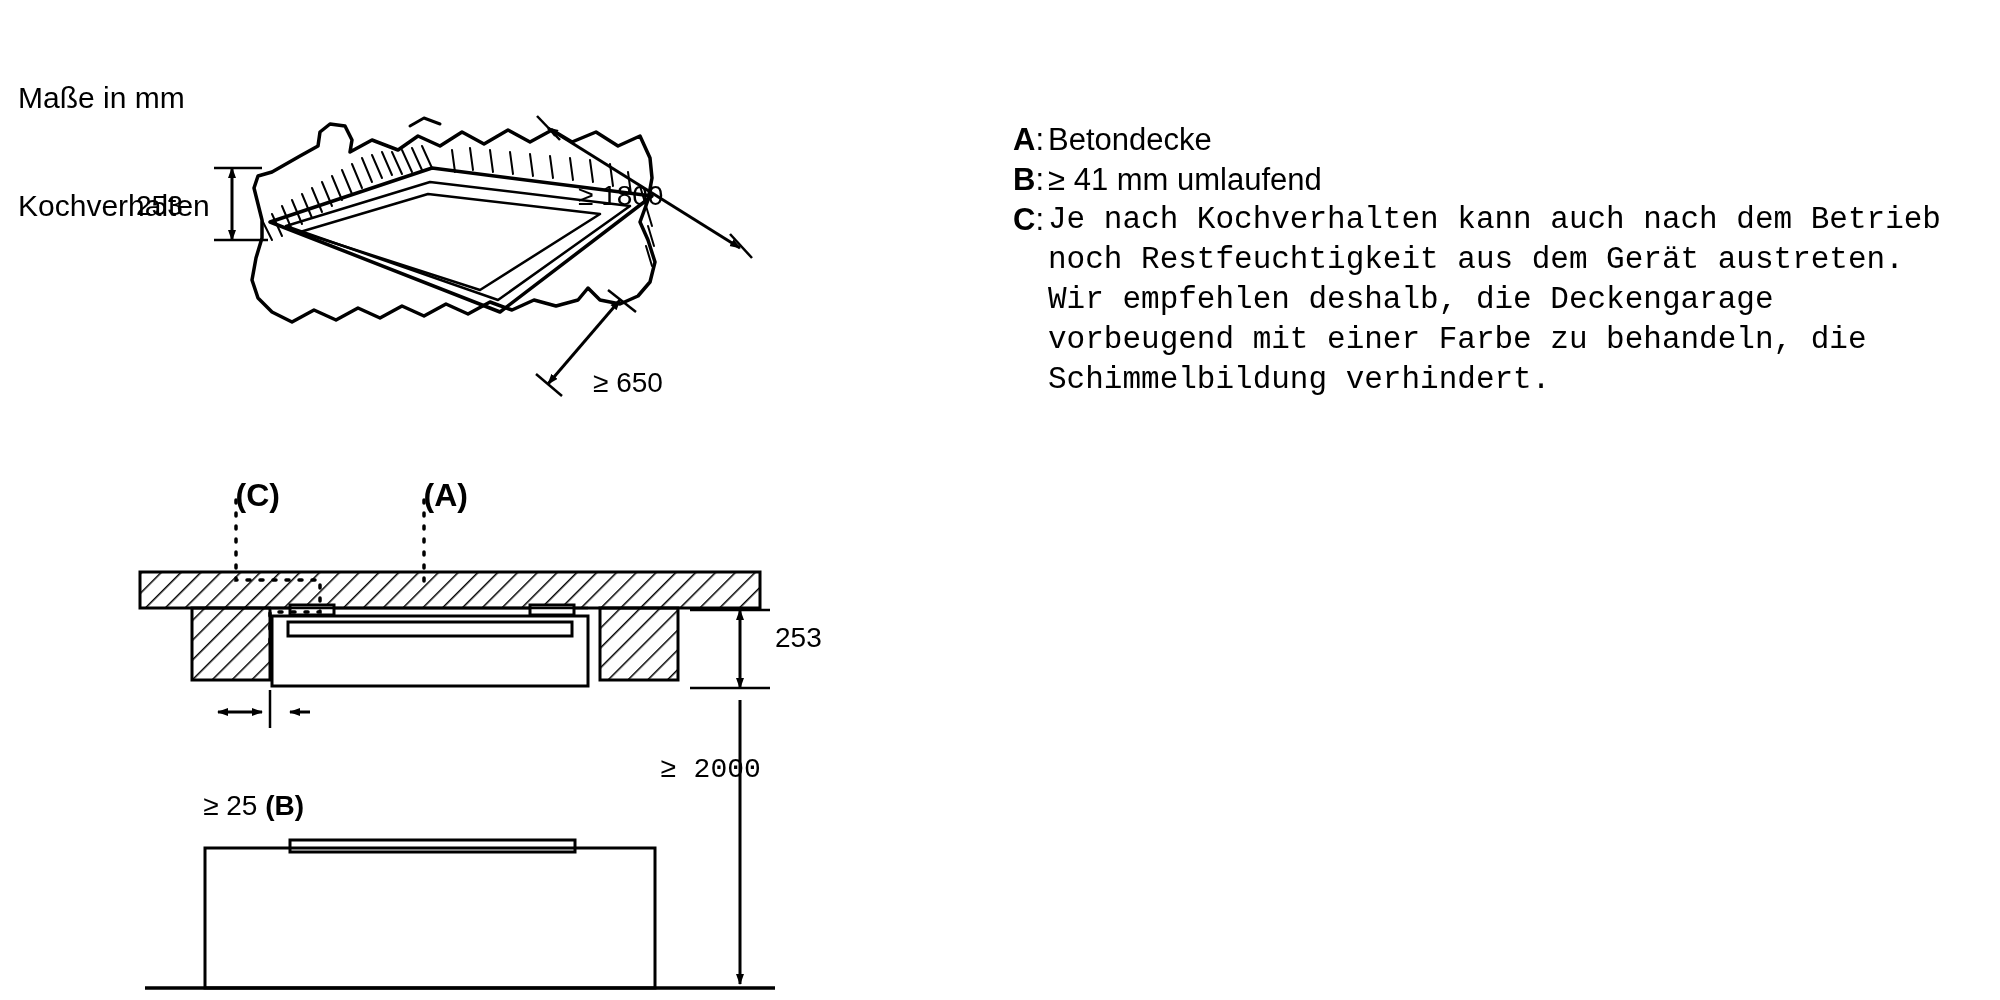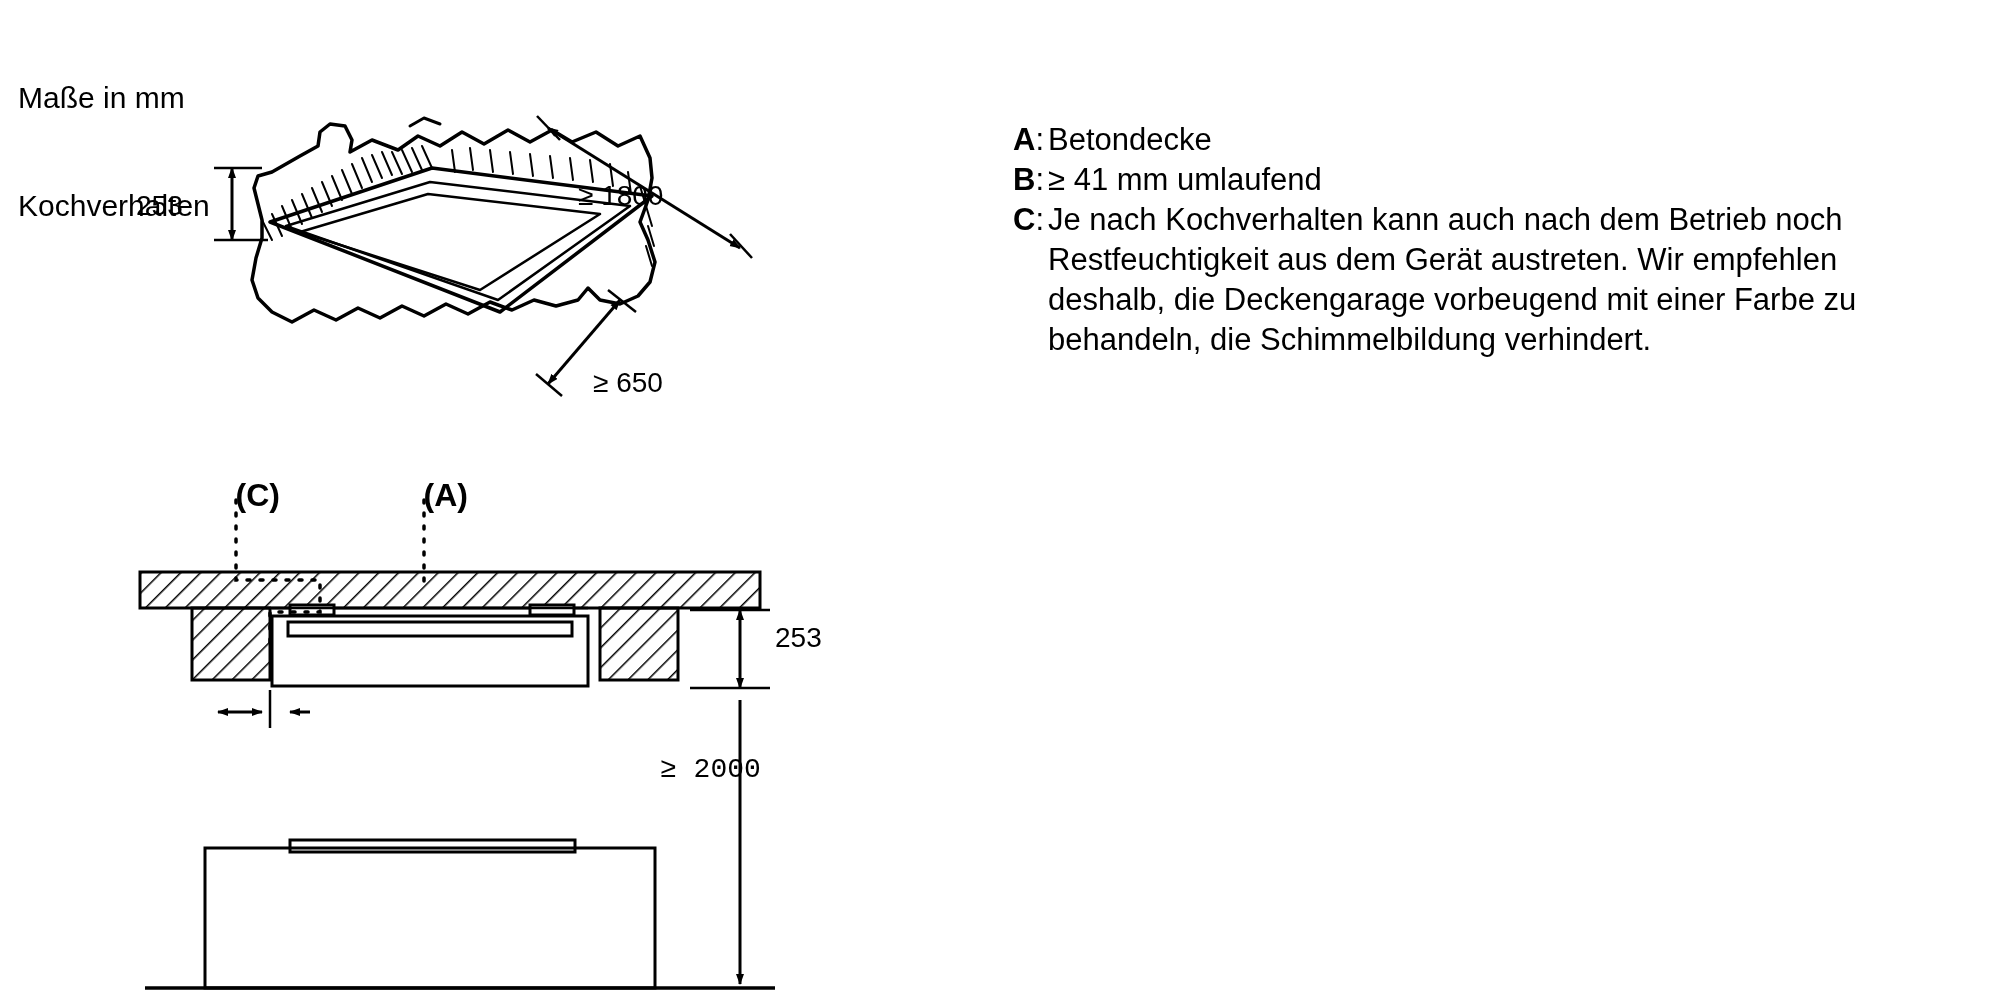--- a/index.html
+++ b/index.html
@@ -77,20 +77,21 @@
   .legend-sep {
     flex: 0 0 auto;
     white-space: pre;
   }
   .legend-text {
     flex: 1 1 auto;
     padding-left: 4px;
   }
   .legend-text.hang {
     text-indent: 0;
+    font-family: Liberation Mono, monospace;
   }
 </style>
 </head>
 <body>
 
 <div id="page">
 
   <div class="header">
     <div>Maße in mm</div>
     <div>Kochverhalten</div>
@@ -284,20 +285,23 @@
 
   <div class="plabel" style="left:200px; top:440px; font-weight:normal;">
     <span style="font-weight:bold;">(C)</span>
   </div>
   <div class="plabel" style="left:388px; top:440px;">
     <span style="font-weight:bold;">(A)</span>
   </div>
 
   <div class="dim" style="left:775px; top:620px;">253</div>
 
+  <div class="dim" style="left:172px; top:752px;">
+    <span>≥ 25 </span><span style="font-weight:bold;">(B)</span>
+  </div>
 
   <div class="dim" style="left:660px; top:752px;font-family:Liberation Mono, monospace;">≥ 2000</div>
 
   <div class="legend">
 
     <div class="legend-row">
       <span class="legend-key">A</span>
         <span class="legend-sep">:</span>
       <span class="legend-text">Betondecke</span>
     </div>

